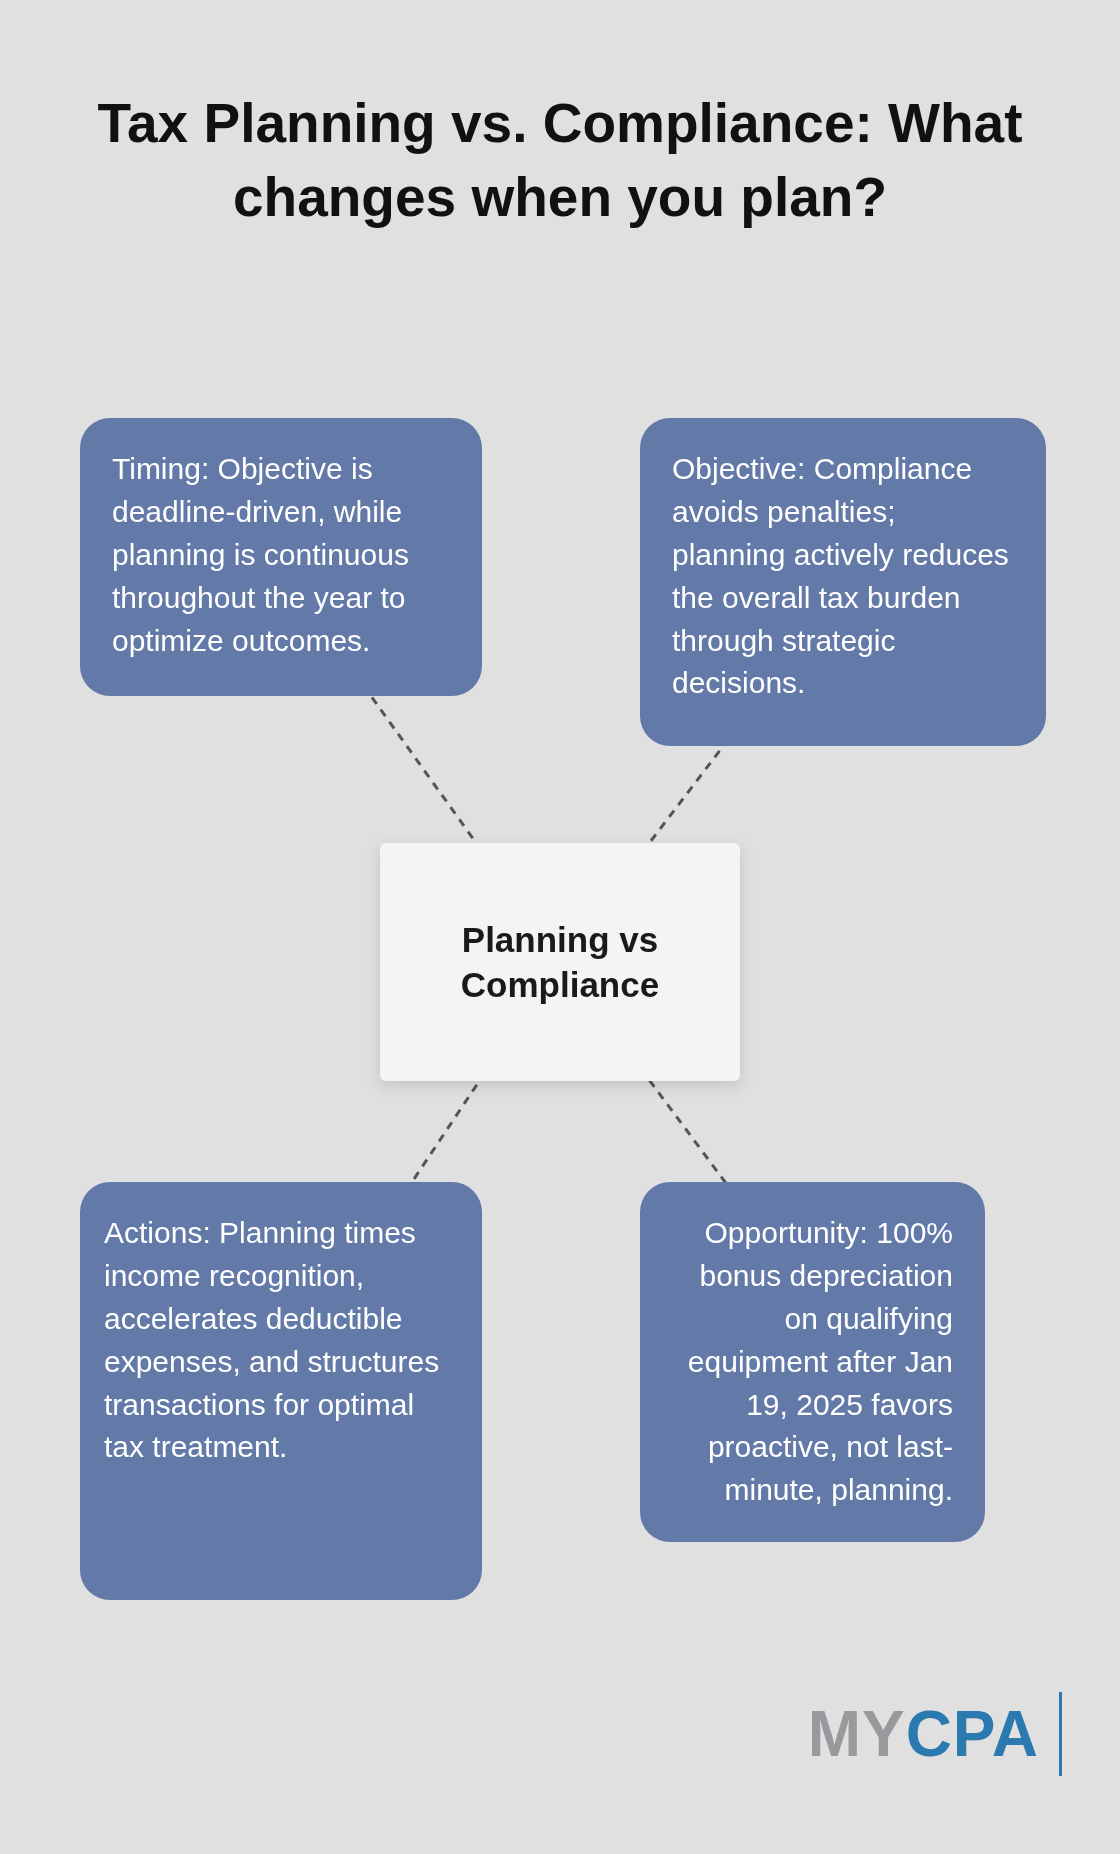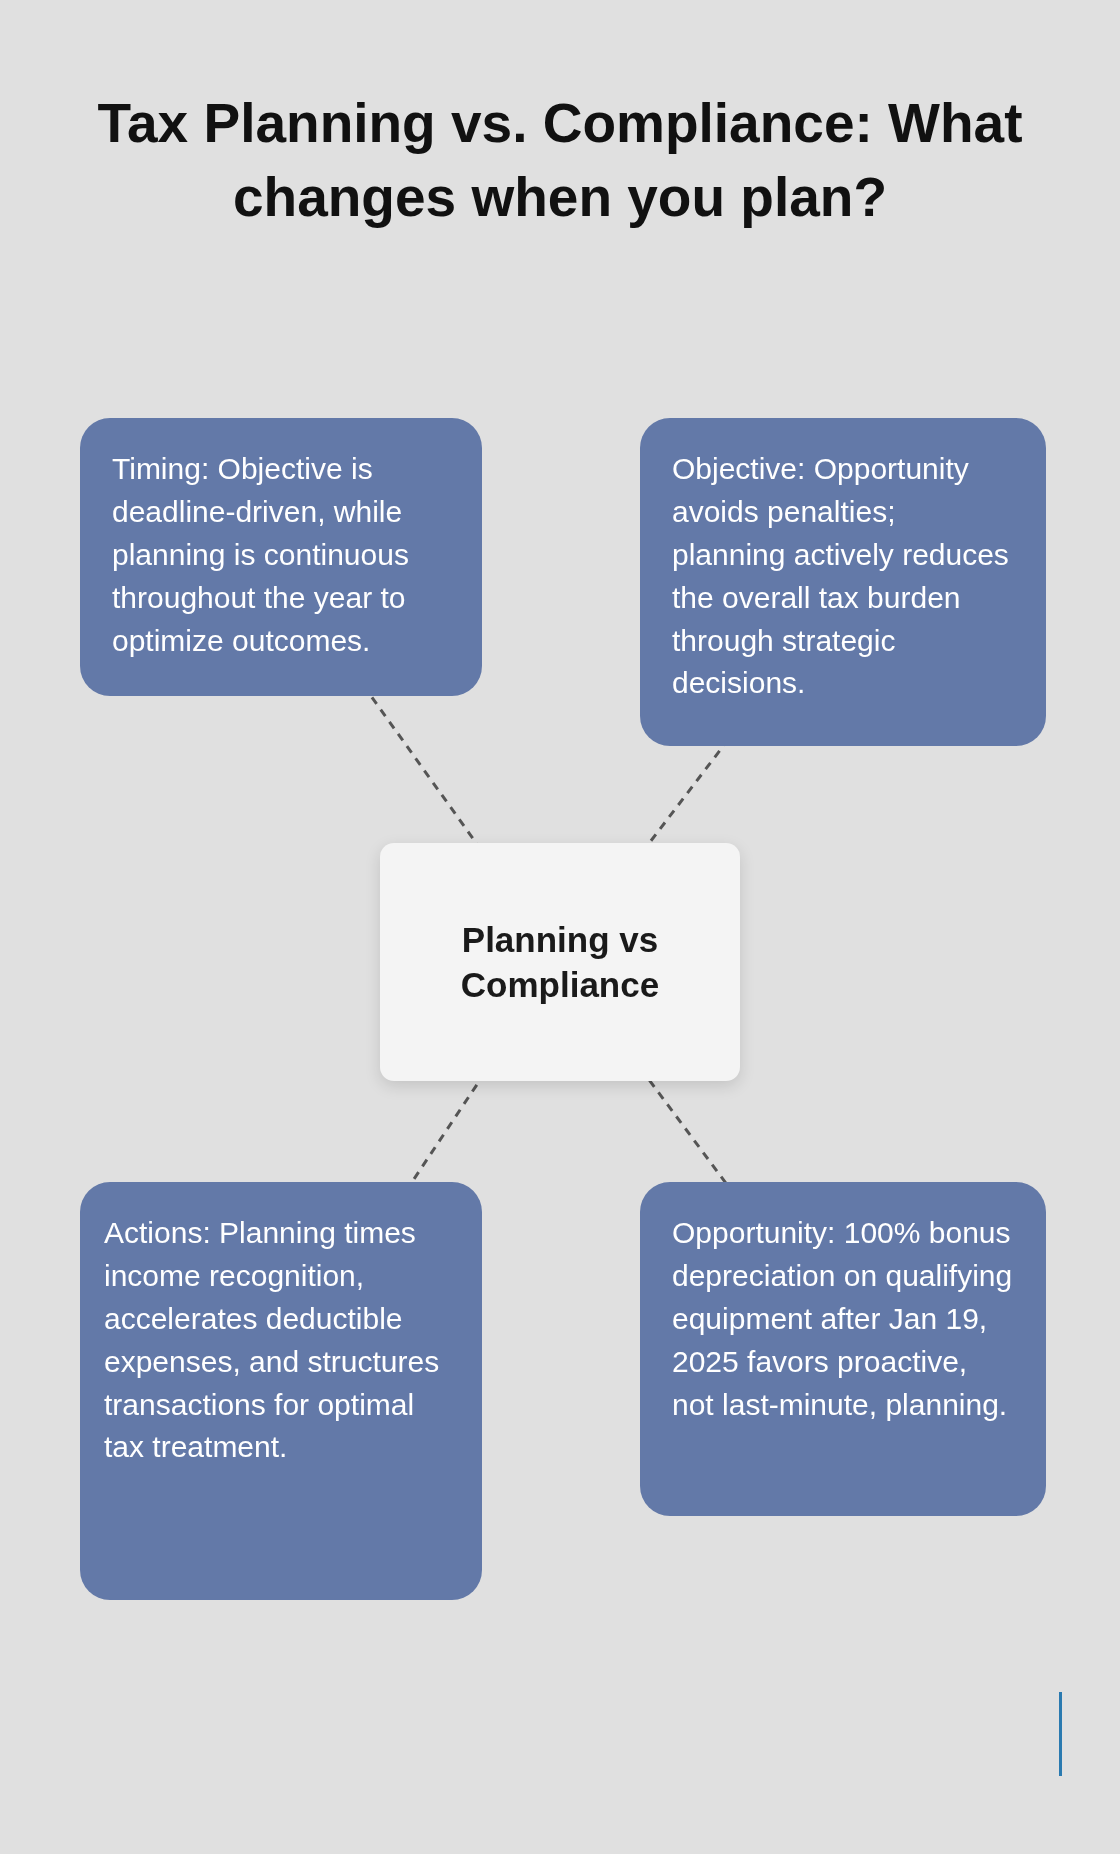--- a/index.html
+++ b/index.html
@@ -38,27 +38,27 @@
     color: var(--node-text, #ffffff);
     border-radius: 30px;
     padding: 30px 32px;
     font-size: 30px;
     line-height: 1.43;
     z-index: 2;
   }
   .node-tl { left: 80px;  top: 418px;  width: 402px; min-height: 278px; }
   .node-tr { left: 640px; top: 418px;  width: 406px; min-height: 328px; }
   .node-bl { left: 80px;  top: 1182px; width: 402px; min-height: 418px; padding-left: 24px; }
-  .node-br { left: 640px; top: 1182px; width: 406px; min-height: 334px; }
+  .node-br { left: 640px; top: 1182px; width: 345px; min-height: 334px; text-align: right; }
   .center-node {
     position: absolute;
     left: 380px; top: 843px;
     width: 360px; height: 238px;
     background: var(--center-fill, #f4f4f4);
-    border-radius: 14px;
+    border-radius: 6px;
     display: flex;
     align-items: center;
     justify-content: center;
     z-index: 3;
     box-shadow: 0 5px 16px rgba(0,0,0,0.13);
   }
   .center-node p {
     width: 270px;
     text-align: center;
     font-size: 35px;
@@ -108,30 +108,33 @@
   <line x1="560" y1="960" x2="850" y2="580"></line>
   <line x1="560" y1="960" x2="270" y2="1395"></line>
   <line x1="560" y1="960" x2="850" y2="1350"></line>
 </svg>
 
 <div class="node node-tl">
   <p>Timing: Objective is deadline-driven, while planning is continuous throughout the year to optimize outcomes.</p>
 </div>
 
 <div class="node node-tr">
-  <p>Objective: Opportunity avoids penalties; planning actively reduces the overall tax burden through strategic decisions.</p>
+  <p>Objective: Compliance avoids penalties; planning actively reduces the overall tax burden through strategic decisions.</p>
 </div>
 
 <div class="node node-bl">
   <p>Actions: Planning times income recognition, accelerates deductible expenses, and structures transactions for optimal tax treatment.</p>
 </div>
 
 <div class="node node-br">
   <p>Opportunity: 100% bonus depreciation on qualifying equipment after Jan 19, 2025 favors proactive, not last-minute, planning.</p>
 </div>
 
 <div class="center-node">
   <p>Planning vs Compliance</p>
 </div>
 
 <div class="logo">
+  <div class="logo-word">
+    <span class="logo-my">MY</span><span class="logo-cpa">CPA</span>
+  </div>
   <div class="logo-divider"></div>
 </div>
 
 </body></html>

